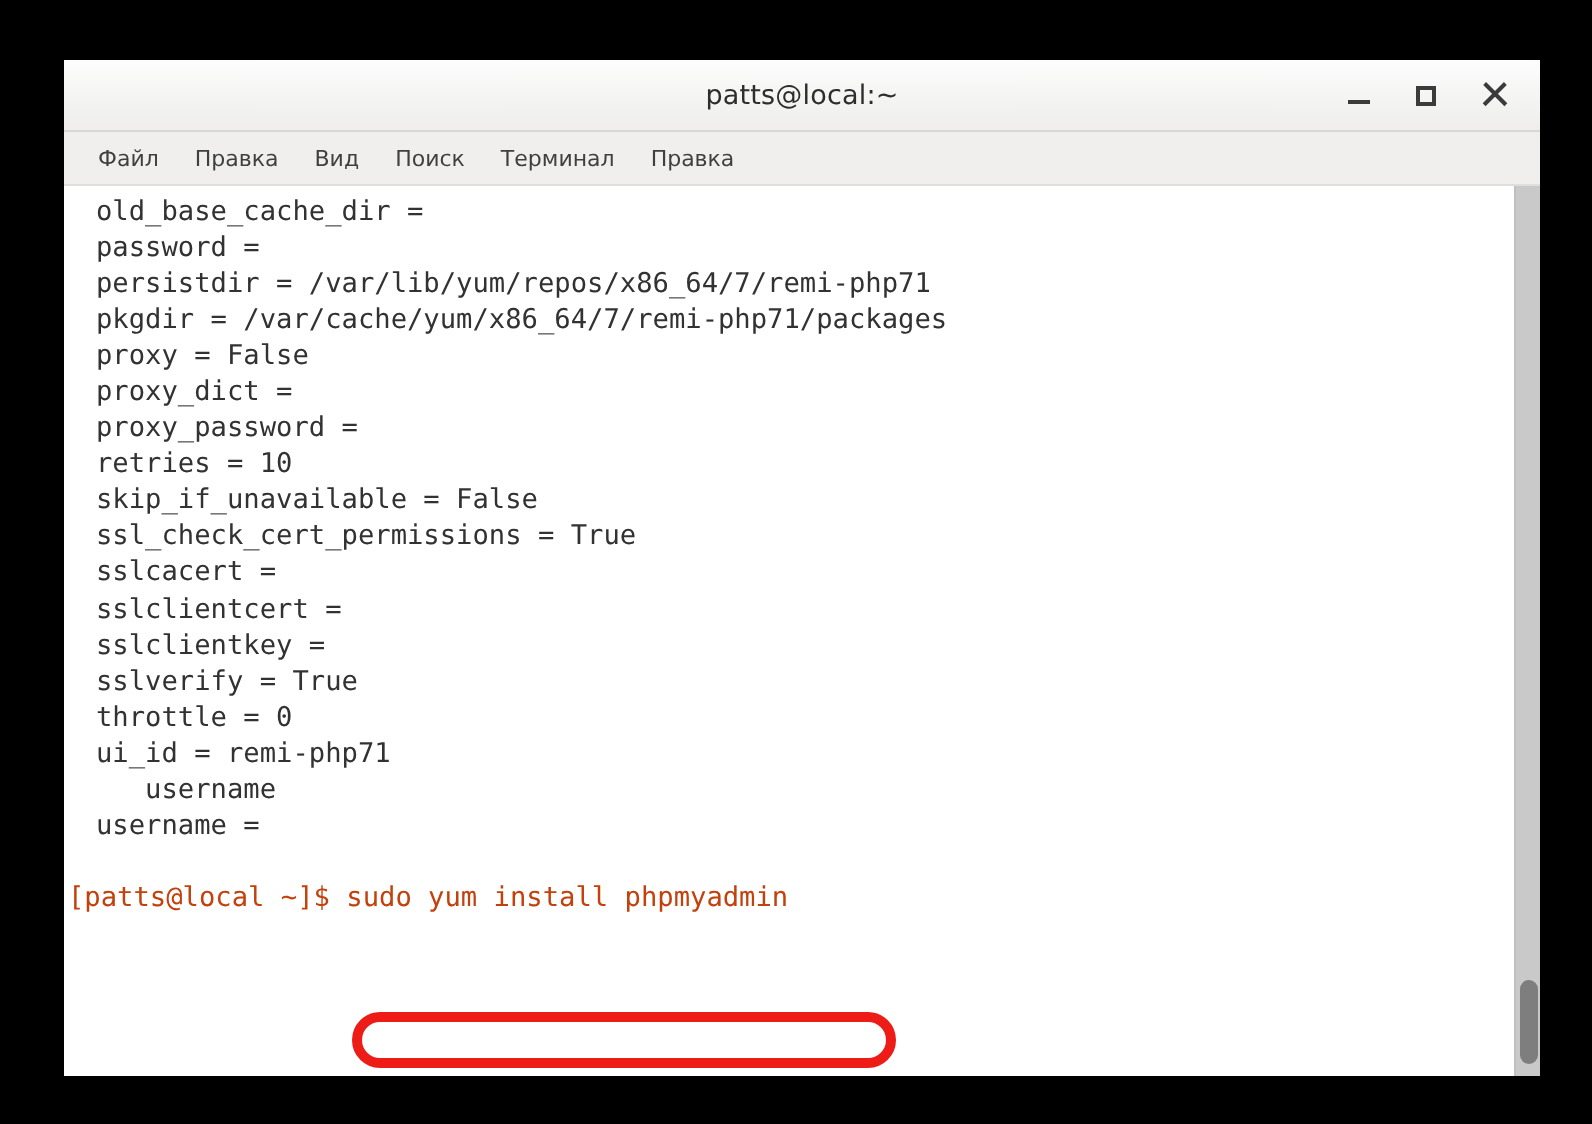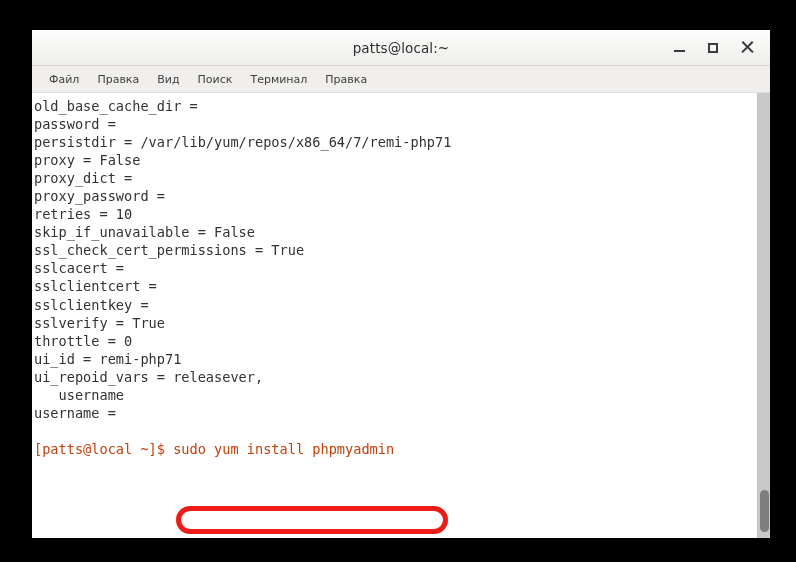--- a/index.html
+++ b/index.html
@@ -133,21 +133,21 @@
     position: relative;
     padding: 4px 0 0 0;
     overflow: hidden;
   }
   .term-line {
     font-family: "DejaVu Sans Mono", monospace;
     font-size: 13.6px;
     line-height: 18.05px;
     color: #323232;
     white-space: pre;
-    padding-left: 2px;
+    padding-left: 16px;
     height: 18.05px;
   }
   .term-line.blank { color: transparent; }
 
   
   .prompt-line {
     font-family: "DejaVu Sans Mono", monospace;
     font-size: 13.6px;
     line-height: 18.05px;
     color: #c2410c;
@@ -219,33 +219,33 @@
       <div class="menu-item">Поиск</div>
       <div class="menu-item">Терминал</div>
       <div class="menu-item">Правка</div>
     </div>
 
     <div class="term-wrap">
       <div class="term-body" id="term-body">
           <div class="term-line">old_base_cache_dir =</div>
           <div class="term-line">password =</div>
           <div class="term-line">persistdir = /var/lib/yum/repos/x86_64/7/remi-php71</div>
+          <div class="term-line">pkgdir = /var/cache/yum/x86_64/7/remi-php71/packages</div>
           <div class="term-line">proxy = False</div>
           <div class="term-line">proxy_dict =</div>
           <div class="term-line">proxy_password =</div>
           <div class="term-line">retries = 10</div>
           <div class="term-line">skip_if_unavailable = False</div>
           <div class="term-line">ssl_check_cert_permissions = True</div>
           <div class="term-line">sslcacert =</div>
           <div class="term-line">sslclientcert =</div>
           <div class="term-line">sslclientkey =</div>
           <div class="term-line">sslverify = True</div>
           <div class="term-line">throttle = 0</div>
           <div class="term-line">ui_id = remi-php71</div>
-          <div class="term-line">ui_repoid_vars = releasever,</div>
           <div class="term-line">   username</div>
           <div class="term-line">username =</div>
           <div class="term-line blank"> </div>
           <div class="prompt-line"><span>[patts@local ~]$ </span><span>sudo yum install phpmyadmin</span></div>
         </div>
       <div class="scrollbar">
         <div class="scroll-thumb"></div>
       </div>
     </div>
 

